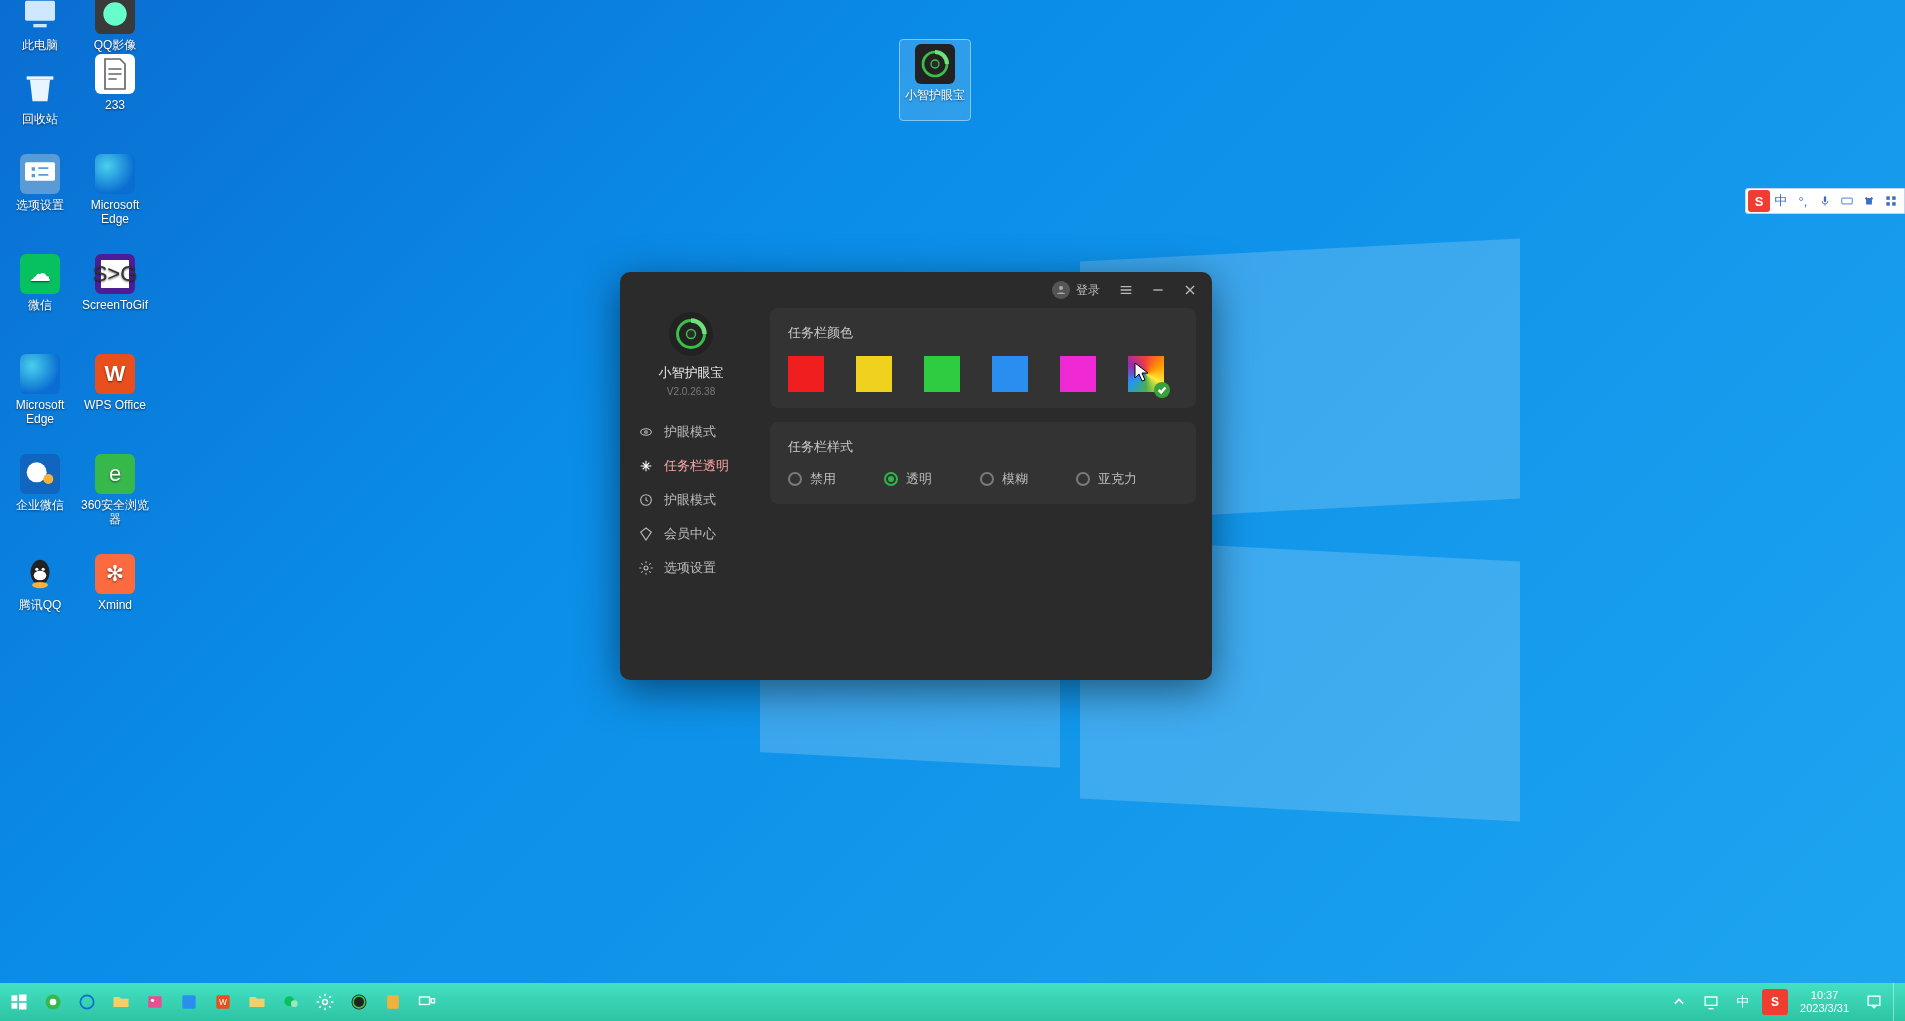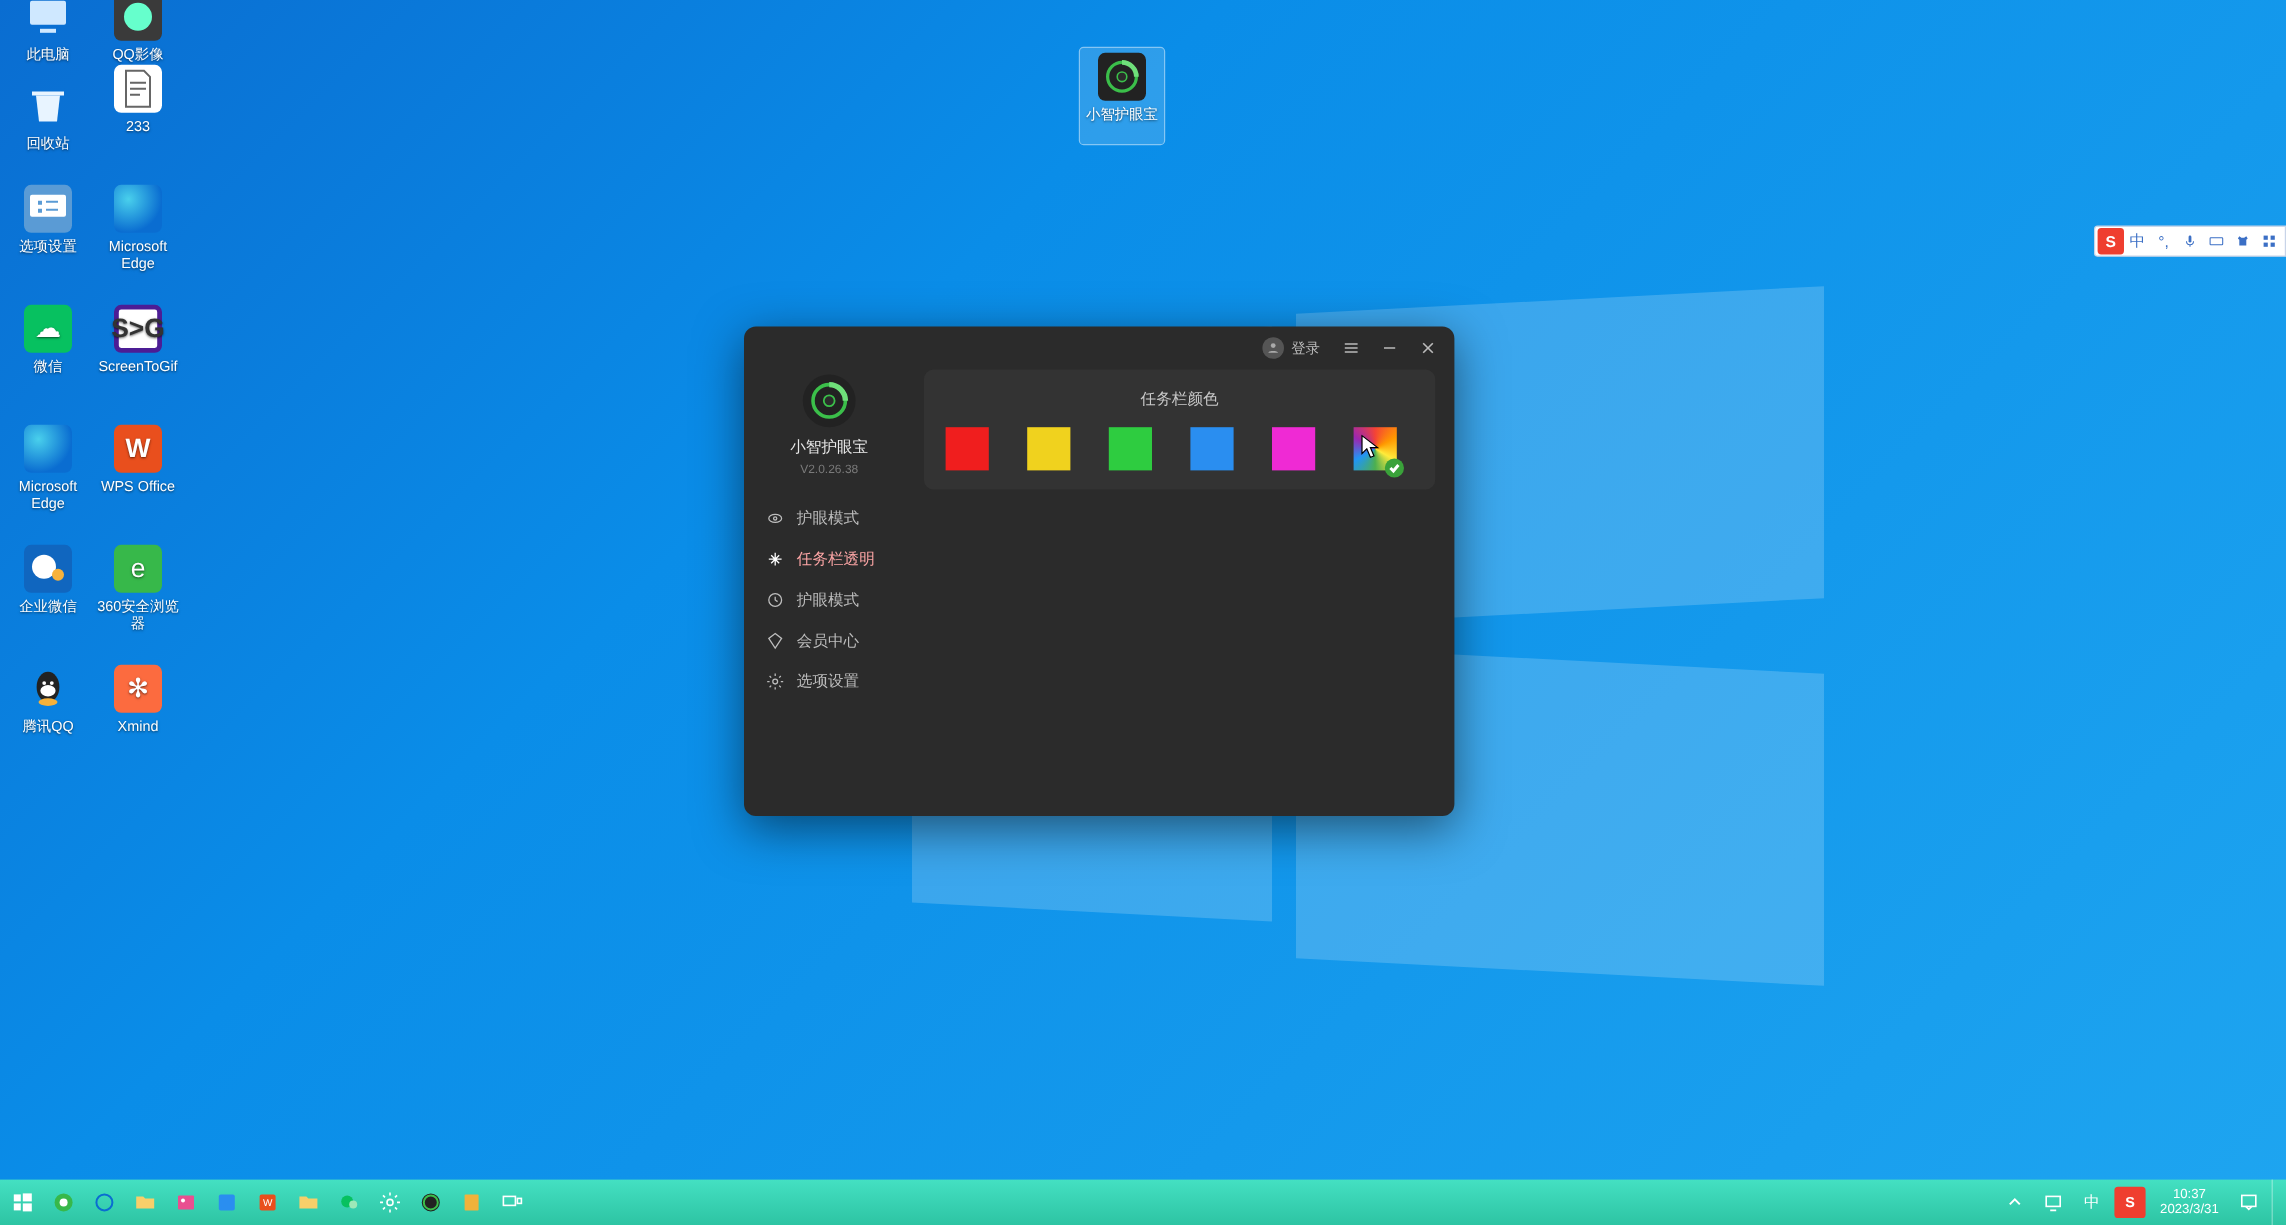--- a/index.html
+++ b/index.html
@@ -22,21 +22,21 @@
 .desktop-icon .lbl { line-height:14px; min-height:28px; display:flex; align-items:flex-start; justify-content:center; }
 .desktop-icon.selected { outline:1px solid rgba(255,255,255,.5); background:rgba(255,255,255,.15); border-radius:3px; padding:4px 0; }
 
 
 .ico-bin { background:transparent; }
 .ico-bin svg { width:40px; height:40px; }
 .ico-file { background:#fff; color:#333; border-radius:2px; }
 .ico-panel { background:#5a9bd5; }
 .ico-edge { background:radial-gradient(circle at 30% 30%,#49d0ec,#0a6dd1 70%); border-radius:50%; }
 .ico-wechat { background:#07c160; border-radius:8px; color:#fff; }
-.ico-stg { background:#fff; color:#333; border:4px solid #4c1d95; font-size:13px; font-weight:bold; }
+.ico-stg { background:#fff; color:#333; border:6px solid #4c1d95; font-size:13px; font-weight:normal; }
 .ico-wps { background:#e94f1d; color:#fff; font-weight:bold; font-size:14px; }
 .ico-qywx { background:#1066bf; border-radius:6px; }
 .ico-360 { background:#37b84a; border-radius:50%; color:#fff; font-size:20px; }
 .ico-qq { background:transparent; }
 .ico-qq svg { width:38px; height:38px; }
 .ico-xmind { background:#fc6b3f; border-radius:6px; color:#fff; }
 .ico-app { background:#222; border-radius:8px; }
 .ico-app svg { width:32px; height:32px; }
 
 
@@ -58,21 +58,21 @@
 .brand .logo svg { width:36px; height:36px; }
 .brand .name { font-size:13px; color:#eaeaea; }
 .brand .ver { font-size:10px; color:#7a7a7a; margin-top:4px; }
 
 .navitem { display:flex; align-items:center; gap:10px; height:34px; font-size:13px; color:#bdbdbd; cursor:pointer; }
 .navitem.active { color:#fca5a5; }
 .navitem .nicon { width:16px; height:16px; display:flex; align-items:center; justify-content:center; }
 .navitem svg { width:16px; height:16px; stroke:#bdbdbd; }
 .navitem.active svg { stroke:#fff; }
 
-.content { flex:1; padding:0 16px 16px 8px; display:flex; flex-direction:column; gap:14px;text-align:center; }
+.content { flex:1; padding:0 16px 16px 8px; display:flex; flex-direction:column; gap:14px; }
 .card { background:#333333; border-radius:8px; padding:16px 18px; }
 .card .ctitle { font-size:13px; color:#c9c9c9; margin-bottom:14px; }
 
 .swatches { display:flex; gap:32px; }
 .swatch { width:36px; height:36px; cursor:pointer; position:relative; }
 .swatch.rainbow {
   background: conic-gradient(#f44336,#ff9800,#ffeb3b,#4caf50,#2196f3,#9c27b0,#f44336);
 }
 .swatch .check {
   position:absolute; right:-6px; bottom:-6px; width:16px; height:16px;
@@ -336,20 +336,41 @@
                 </svg>
               </div>
             <svg class="cursor-arrow" style="left:6px;top:6px;" width="16" height="20" viewBox="0 0 16 20">
                 <path d="M1 1l0 15 4-4 3 7 3-1-3-7 6 0z" fill="#fff" stroke="#000" stroke-width="1"></path>
               </svg>
           </div>
         </div>
       </div>
 
 
+      <div class="card">
+        <div class="ctitle">任务栏样式</div>
+        <div class="radios">
+          <div class="radio">
+            <span class="dot"></span>
+            <span>禁用</span>
+          </div>
+          <div class="radio checked">
+            <span class="dot"></span>
+            <span>透明</span>
+          </div>
+          <div class="radio">
+            <span class="dot"></span>
+            <span>模糊</span>
+          </div>
+          <div class="radio">
+            <span class="dot"></span>
+            <span>亚克力</span>
+          </div>
+        </div>
+      </div>
     </div>
   </div>
 </div>
 
 <div class="ime">
   <div class="sogou">S</div>
   <div class="imebtn">中</div>
   <div class="imebtn">°,</div>
   <div class="imebtn">
       <svg viewBox="0 0 24 24" width="14" height="14" fill="#3b6fc5">

